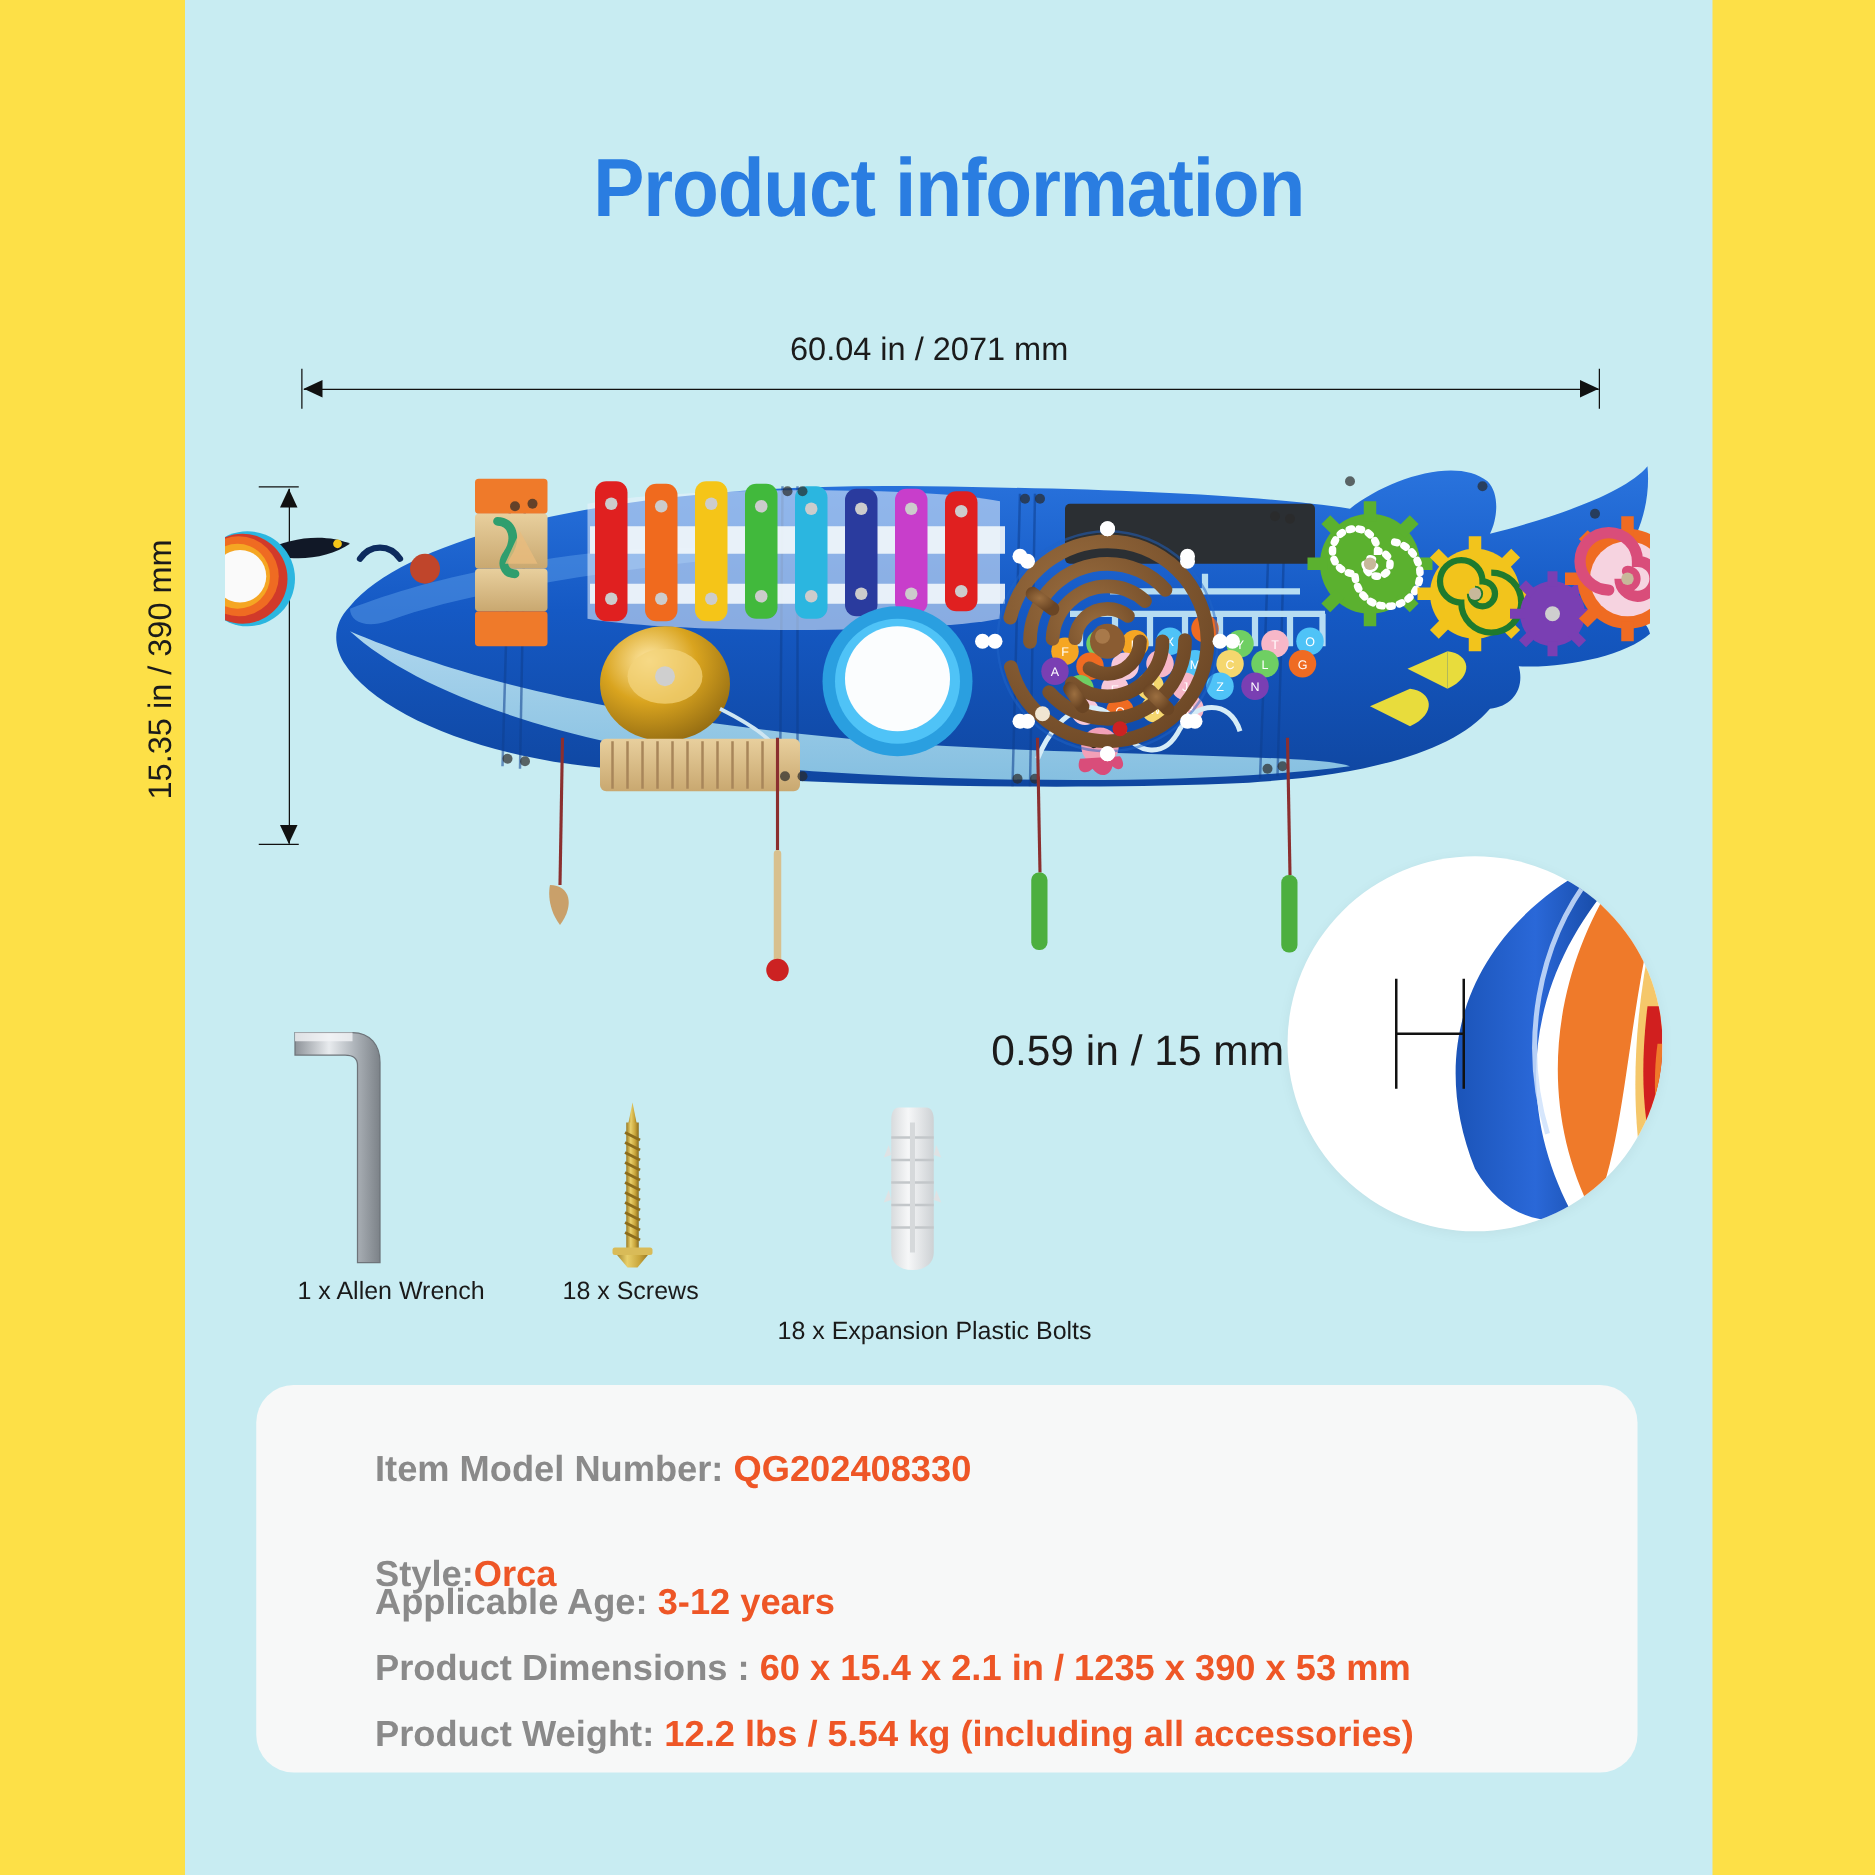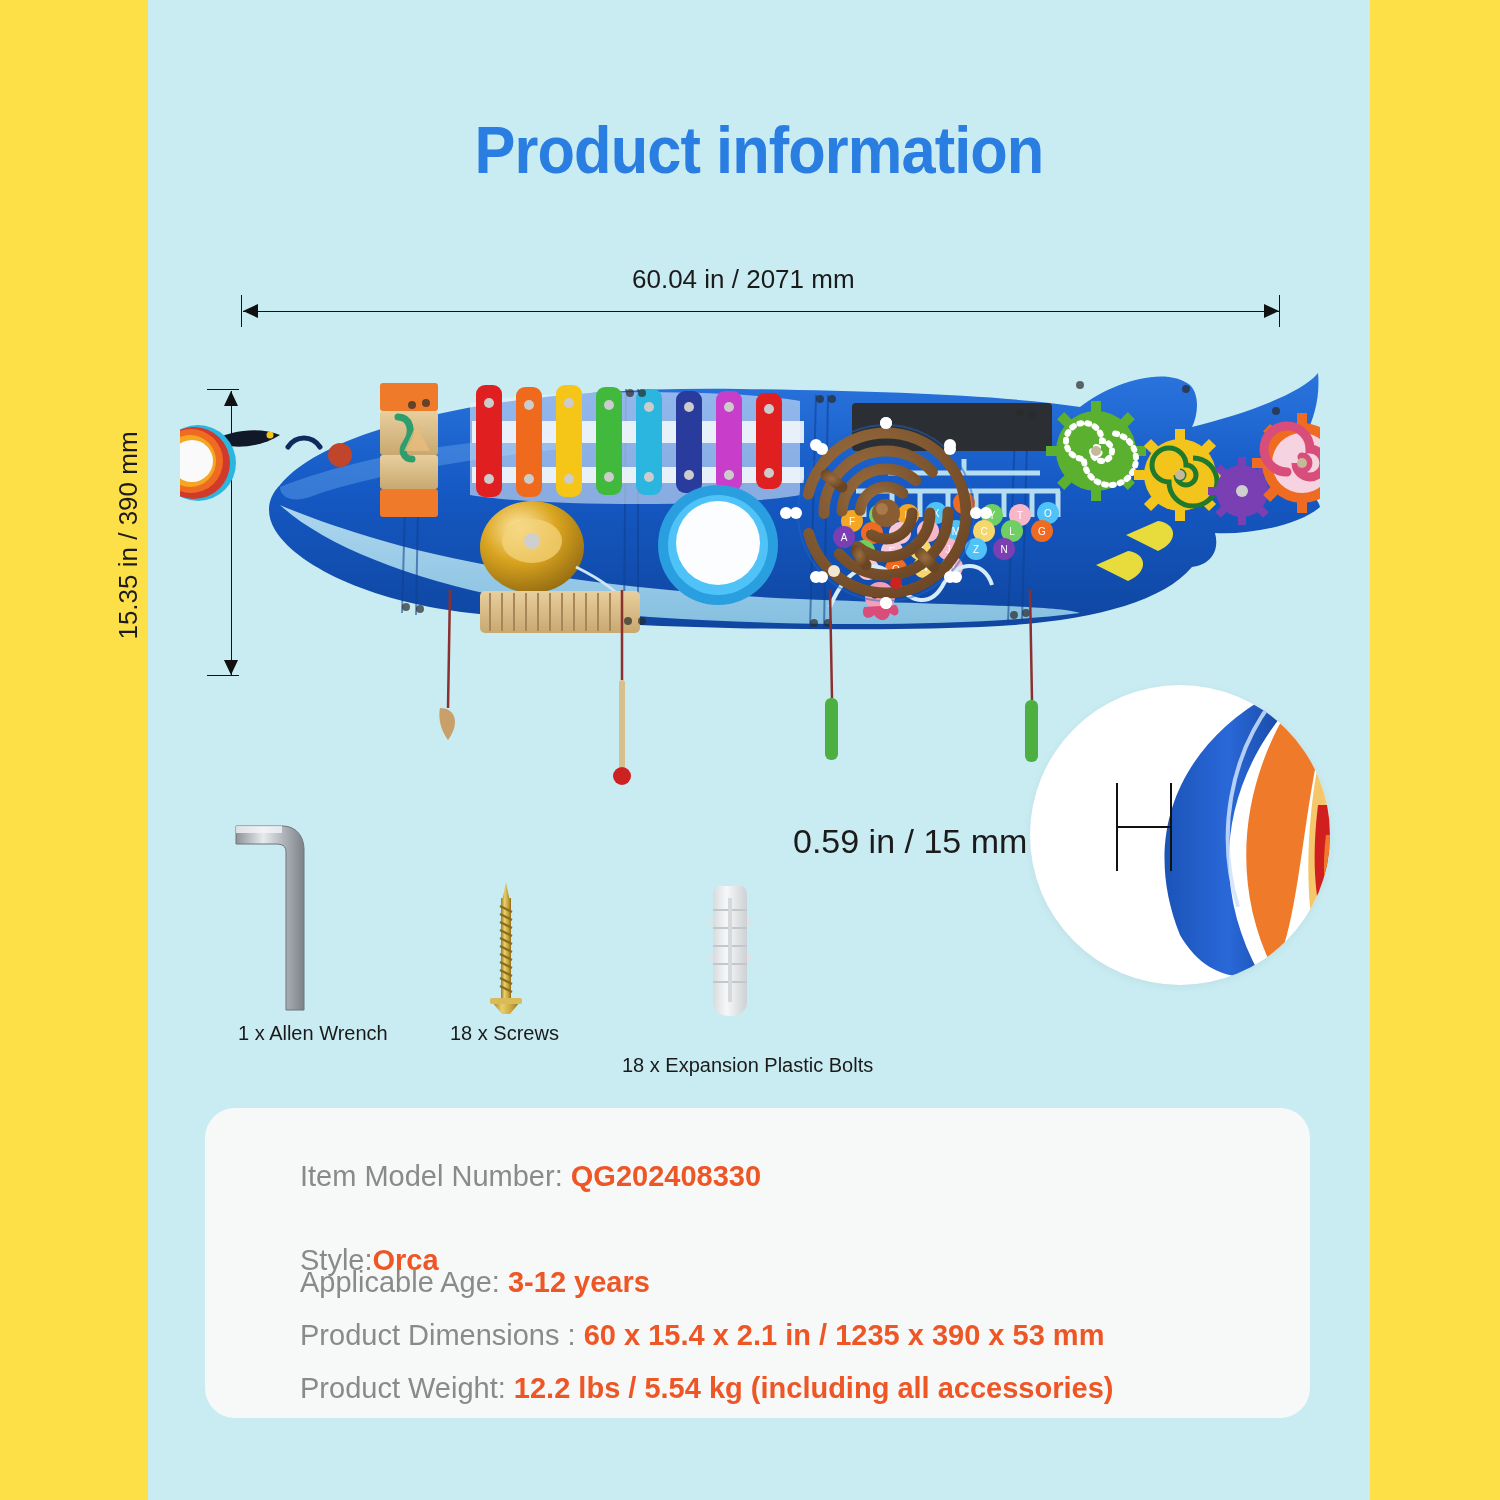--- a/index.html
+++ b/index.html
@@ -69,21 +69,21 @@
   #allen-wrench-label{left:238px;top:1022px;}
   #screws-label{left:450px;top:1022px;}
   #bolts-label{left:622px;top:1022px;margin-top:32px;}
 
   
   #spec-card{
     position:absolute;left:205px;top:1108px;width:1105px;height:310px;
     background:#f7f8f8;border-radius:30px;
   }
   .spec-row{position:absolute;left:95px;white-space:nowrap;font-size:29px;}
-  .spec-label{color:#8a8a8a;font-weight:normal;}
+  .spec-label{color:#8a8a8a;font-weight:bold;}
   .spec-value{color:#ee5626;font-weight:bold;}
   #spec-row-0{top:52px;}
   #spec-row-1{top:90px;margin-top:46px;}
   #spec-row-2{top:158px;text-align:right;}
   #spec-row-3{top:211px;}
   #spec-row-4{top:264px;}
 </style>
 </head>
 <body>
 

